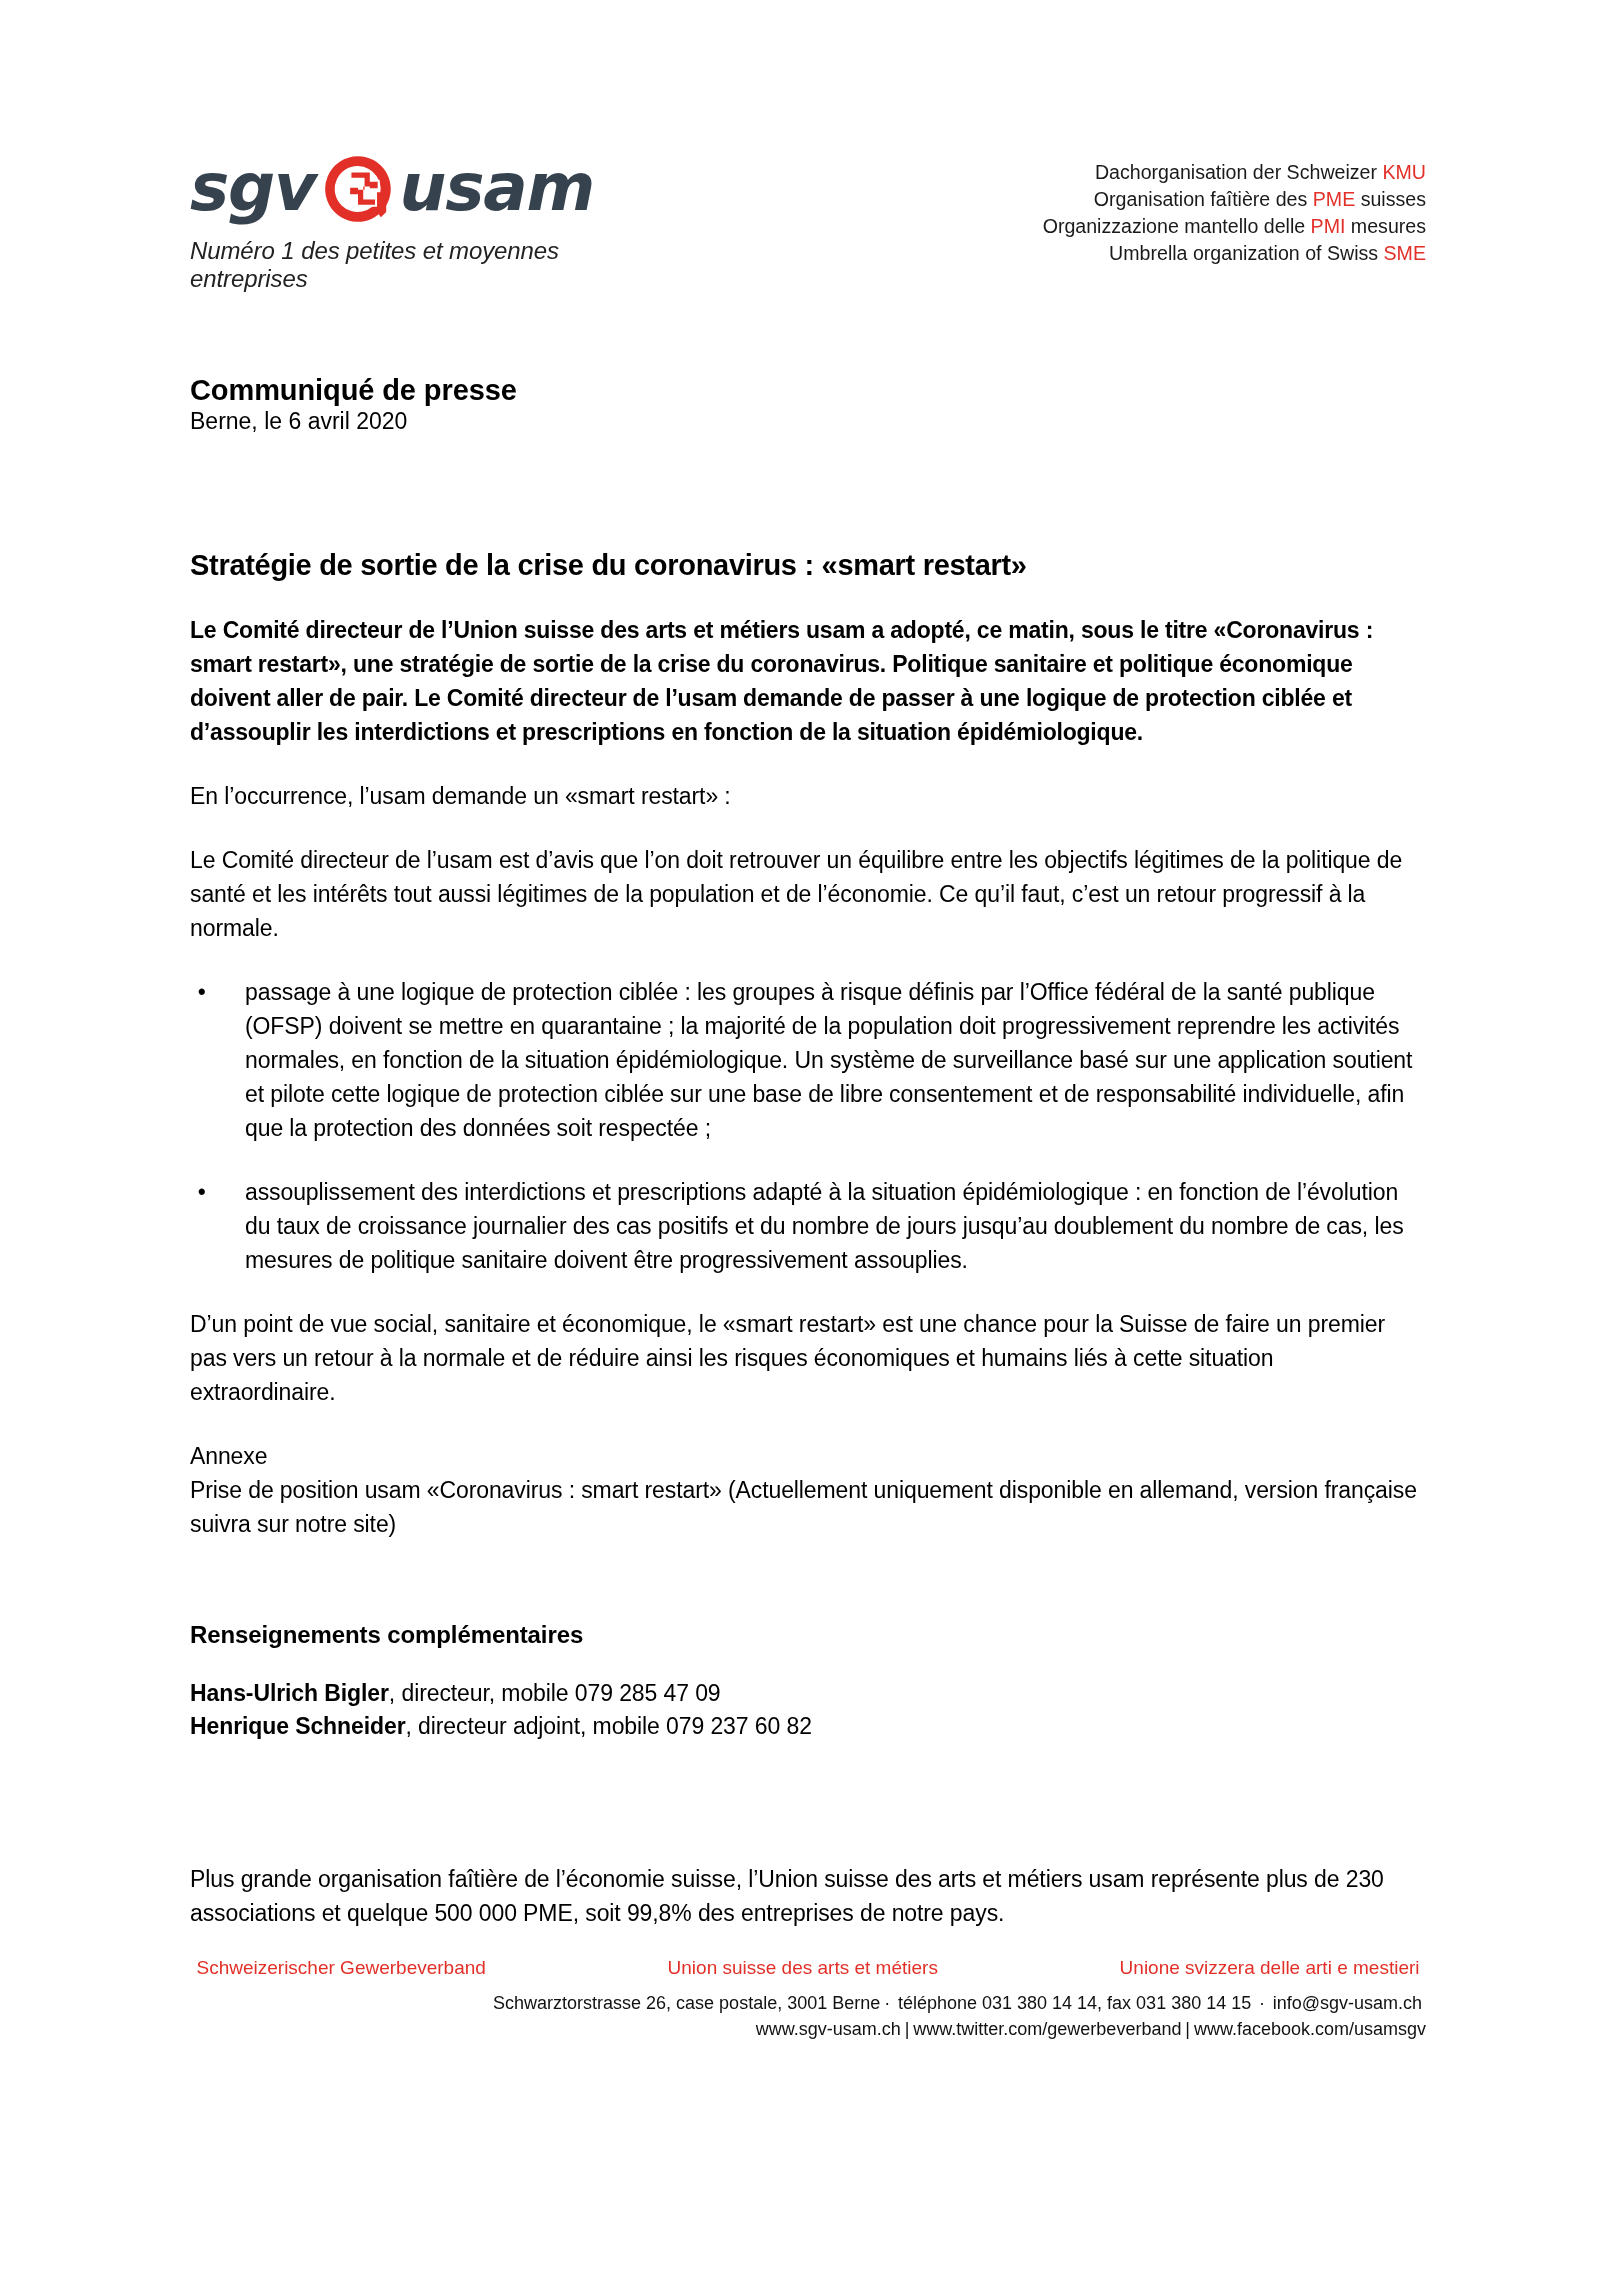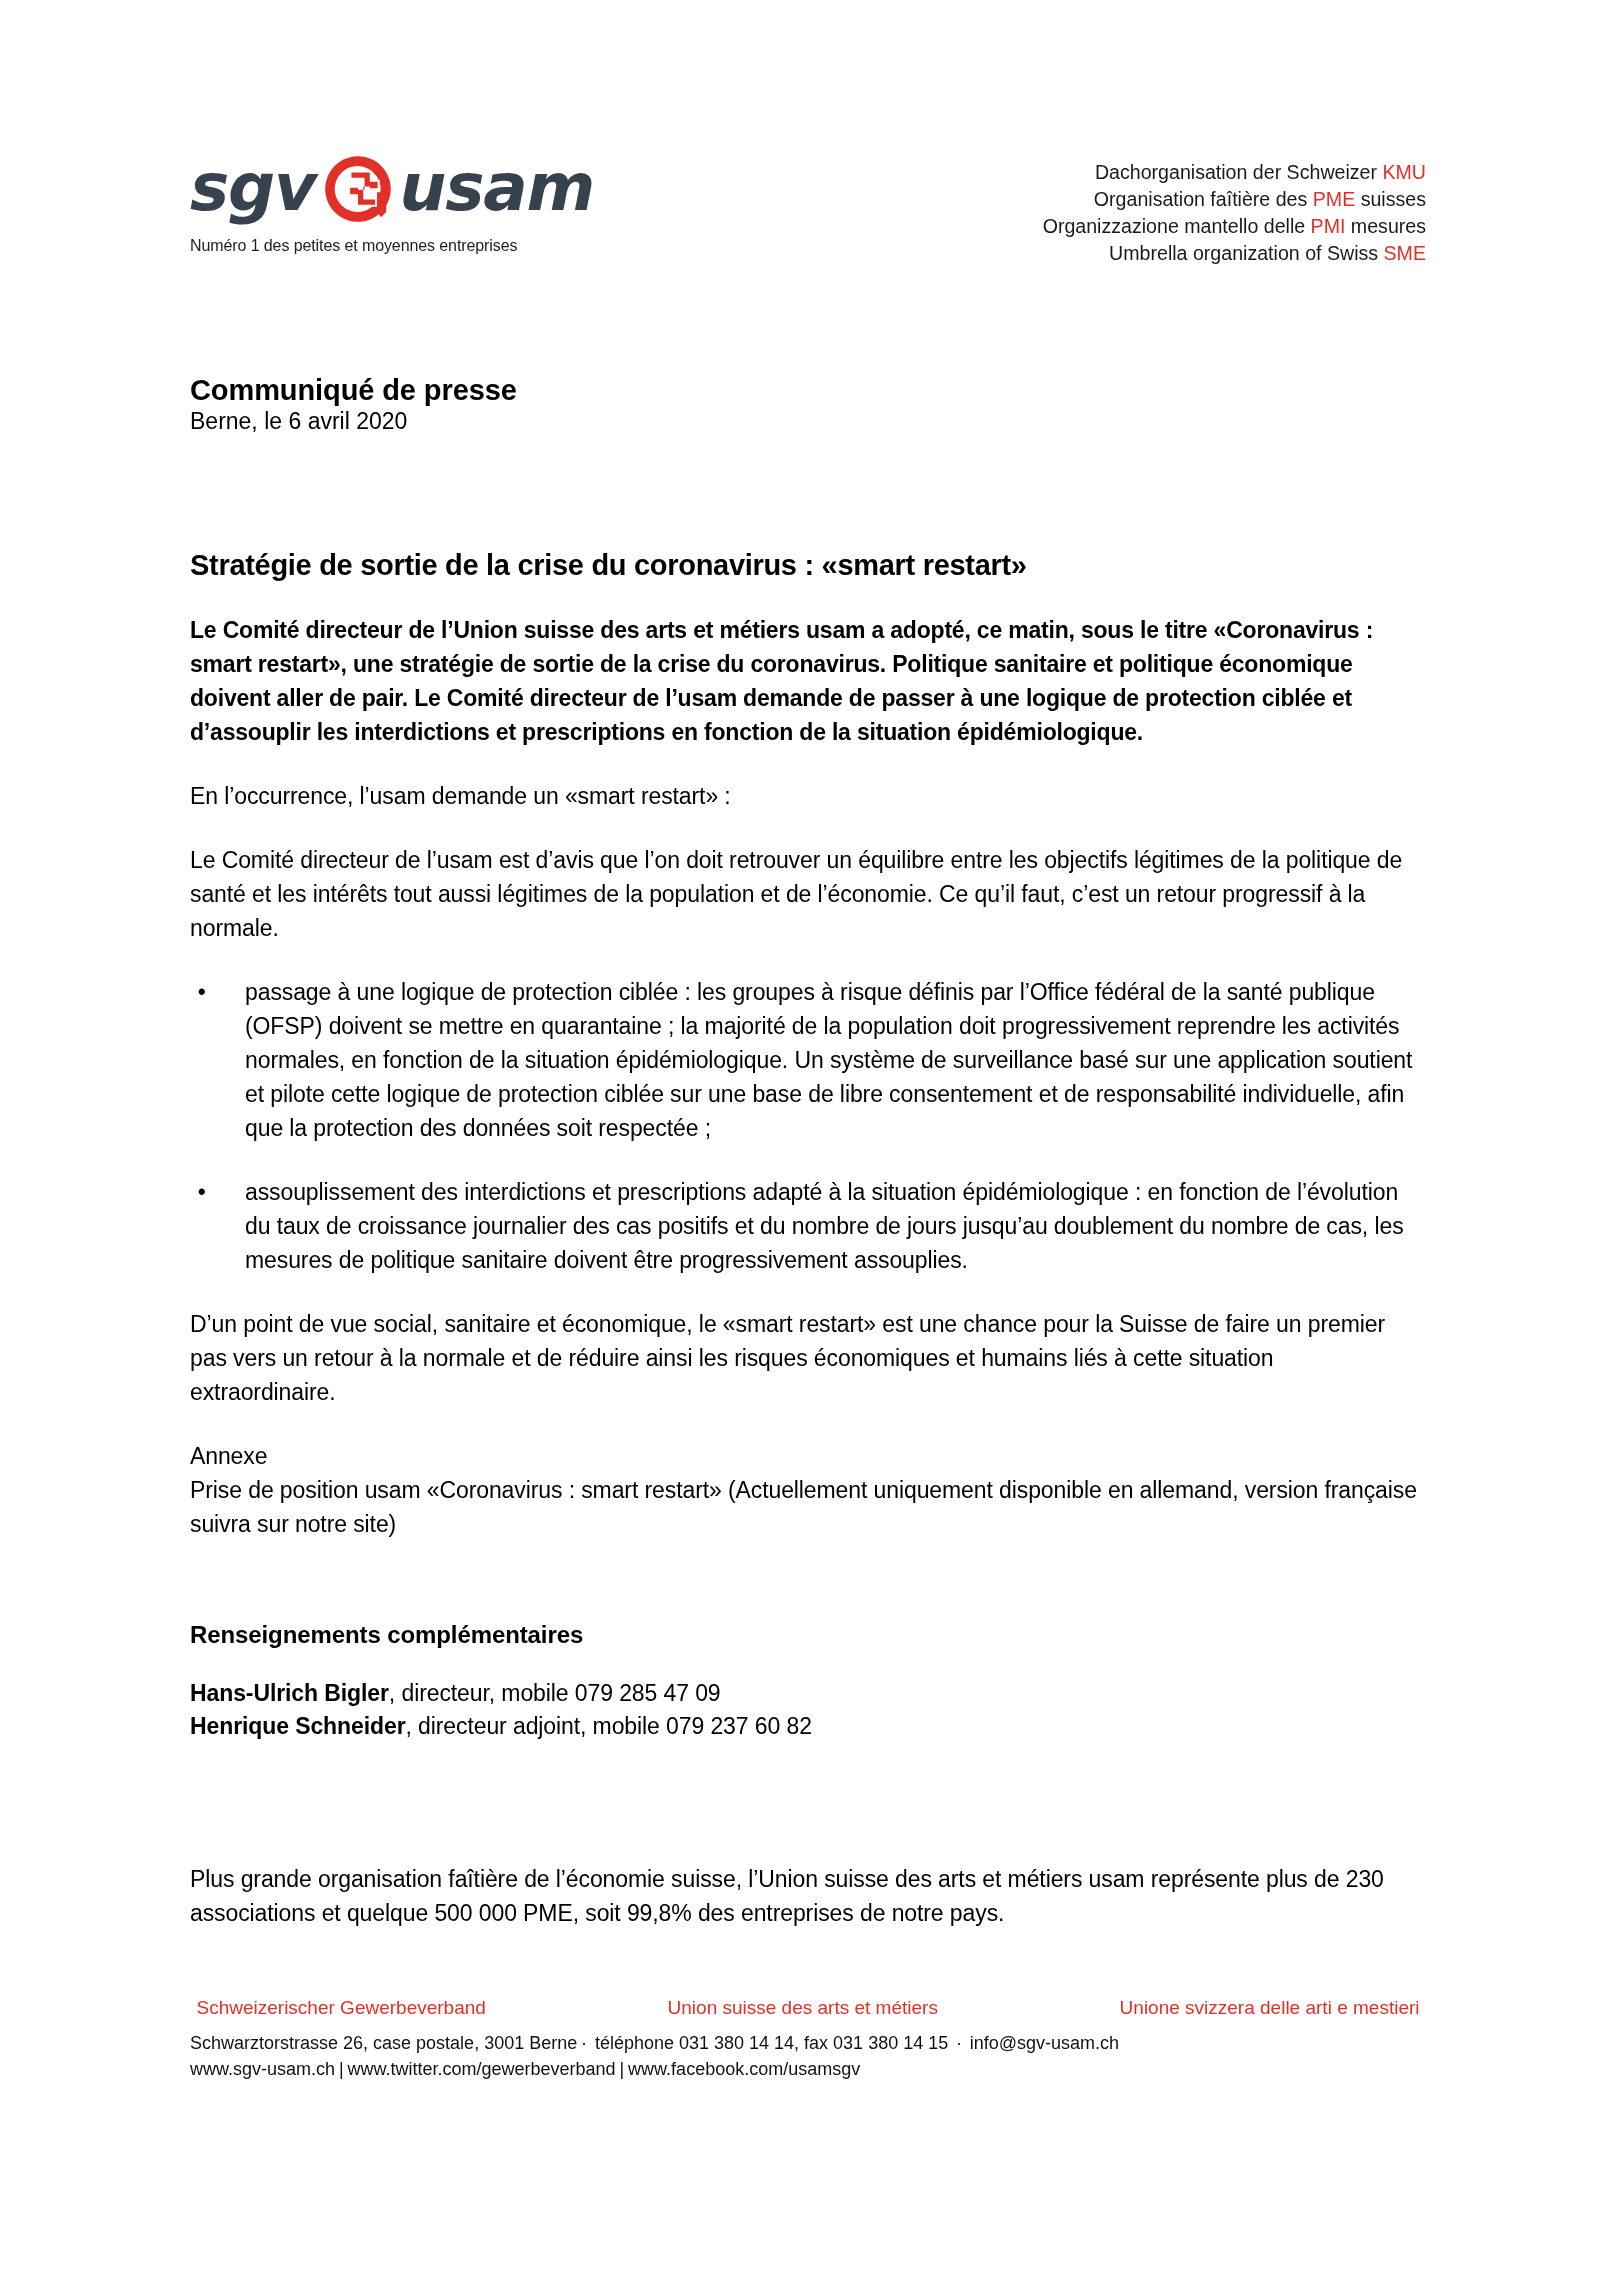--- a/index.html
+++ b/index.html
@@ -55,22 +55,23 @@
     width: 80px;
     height: 80px;
     margin: 0 1.3px 0 2.6px;
     flex: none;
     position: relative;
     top: 1.3px;
   }
   .brand-tagline {
     margin-top: 10.4px;
     font-family: "Liberation Sans", sans-serif;
-    font-weight: 400;
-    font-size: 16px;
+    font-style: italic;
+    font-weight: 400;
+    font-size: 24px;
     color: #222222;
     letter-spacing: -0.1px;
   }
 
   .org-lines {
     margin-top: 10px;
     text-align: right;
     width: 495px;
   }
   .org-lines div {
@@ -182,22 +183,22 @@
     font-weight: 400;
     line-height: 34px;
     letter-spacing: -0.1px;
   }
 
   
   .footer {
     position: absolute;
     left: 190px;
     right: 190px;
-    top: 1995px;
-    text-align: left;
+    top: 1955px;
+    text-align: right;
   }
   .footer-orgs {
     display: flex;
     justify-content: space-between;
     color: #e23028;
     font-size: 19px;
     line-height: 26px;
     padding: 0 6.5px;
   }
   .footer-orgs > div { white-space: nowrap; }

